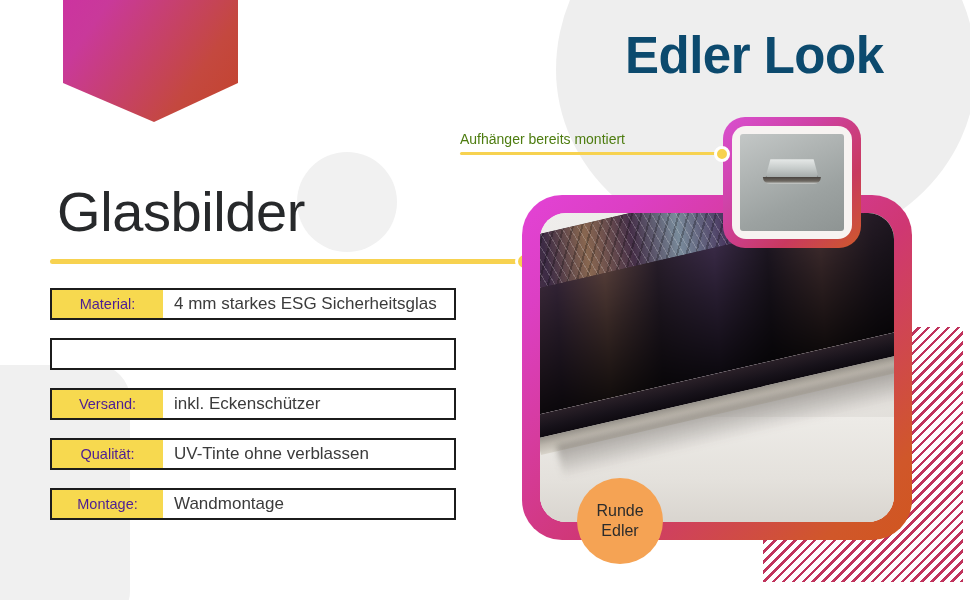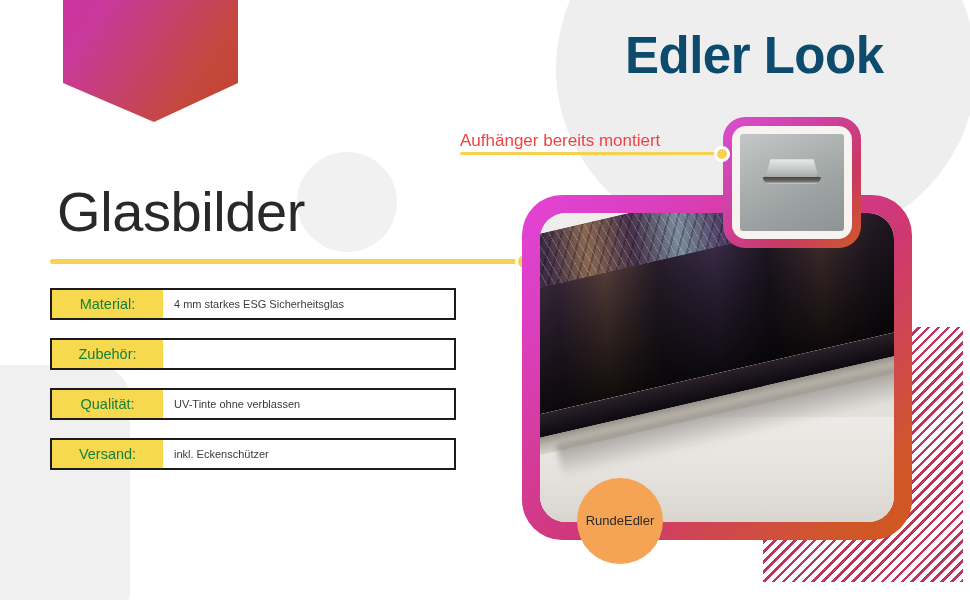--- a/index.html
+++ b/index.html
@@ -66,32 +66,32 @@
   .spec-table{position:absolute;left:50px;top:288px;width:406px;}
   .spec-row{
     display:flex;align-items:stretch;
     border:2px solid #1c1c1c;
     height:28px;margin-bottom:18px;background:#fff;
   }
   .spec-key{
     width:111px;min-width:111px;
     background:#f7d94f;
     display:flex;align-items:center;justify-content:center;
-    font-size:14.5px;color:#15803d;
+    font-size:14.5px;color:#4c1d95;
   }
   .spec-val{
     flex:1;display:flex;align-items:center;
     padding-left:11px;
-    font-size:11px;color:#3b3b3b;
+    font-size:17px;color:#3b3b3b;
   }
 
   
   .anno-label{
     position:absolute;left:460px;top:131px;
-    font-size:17px;color:#ef4444;white-space:nowrap;
+    font-size:14px;color:#4d7c0f;white-space:nowrap;
   }
   .anno-rule{
     position:absolute;left:460px;top:152px;width:262px;height:3px;
     background:#f7d250;border-radius:2px;
   }
   .anno-dot{
     position:absolute;left:714px;top:146px;width:16px;height:16px;
     background:#f7d250;border-radius:50%;border:3px solid #ffffff;
     box-sizing:border-box;z-index:7;
   }
@@ -193,22 +193,22 @@
     position:absolute;left:50%;top:44%;transform:translateX(-50%);
     width:56%;height:8%;
     background:linear-gradient(180deg,#4a4440 0%,#6e6962 60%,#cfd3d2 100%);
     border-radius:0 0 8px 8px;
   }
 
   
   .runde-ecken{
     position:absolute;left:577px;top:478px;width:86px;height:86px;
     border-radius:50%;background:#f5a354;
-    display:flex;flex-direction:row;align-items:center;justify-content:center;
-    z-index:8;color:#2c2c2c;font-size:13px;line-height:1.24;
+    display:flex;flex-direction:column;align-items:center;justify-content:center;
+    z-index:8;color:#2c2c2c;font-size:16px;line-height:1.24;
   }
 </style>
 </head>
 <body>
 
 <div id="stage">
 
   <div class="blob-top-right"></div>
   <div class="blob-bottom-left"></div>
   <div class="circle-soft"></div>
@@ -221,29 +221,32 @@
 
   <div class="rule-left"></div>
   <div class="rule-left-dot"></div>
 
   <div class="spec-table">
     <div class="spec-row">
       <div class="spec-key">Material:</div>
       <div class="spec-val">4 mm starkes ESG Sicherheitsglas</div>
     </div>
     <div class="spec-row">
-      <div class="spec-key">Zubehör:</div>
+    </div>
+    <div class="spec-row">
+      <div class="spec-key">Versand:</div>
+      <div class="spec-val">inkl. Eckenschützer</div>
     </div>
     <div class="spec-row">
       <div class="spec-key">Qualität:</div>
       <div class="spec-val">UV-Tinte ohne verblassen</div>
     </div>
     <div class="spec-row">
-      <div class="spec-key">Versand:</div>
-      <div class="spec-val">inkl. Eckenschützer</div>
+      <div class="spec-key">Montage:</div>
+      <div class="spec-val">Wandmontage</div>
     </div>
   </div>
 
   <div class="anno-label">Aufhänger bereits montiert</div>
   <div class="anno-rule"></div>
   <div class="anno-dot"></div>
 
   <div class="product-card">
     <div class="product-photo">
       <div class="ph-bg"></div>

